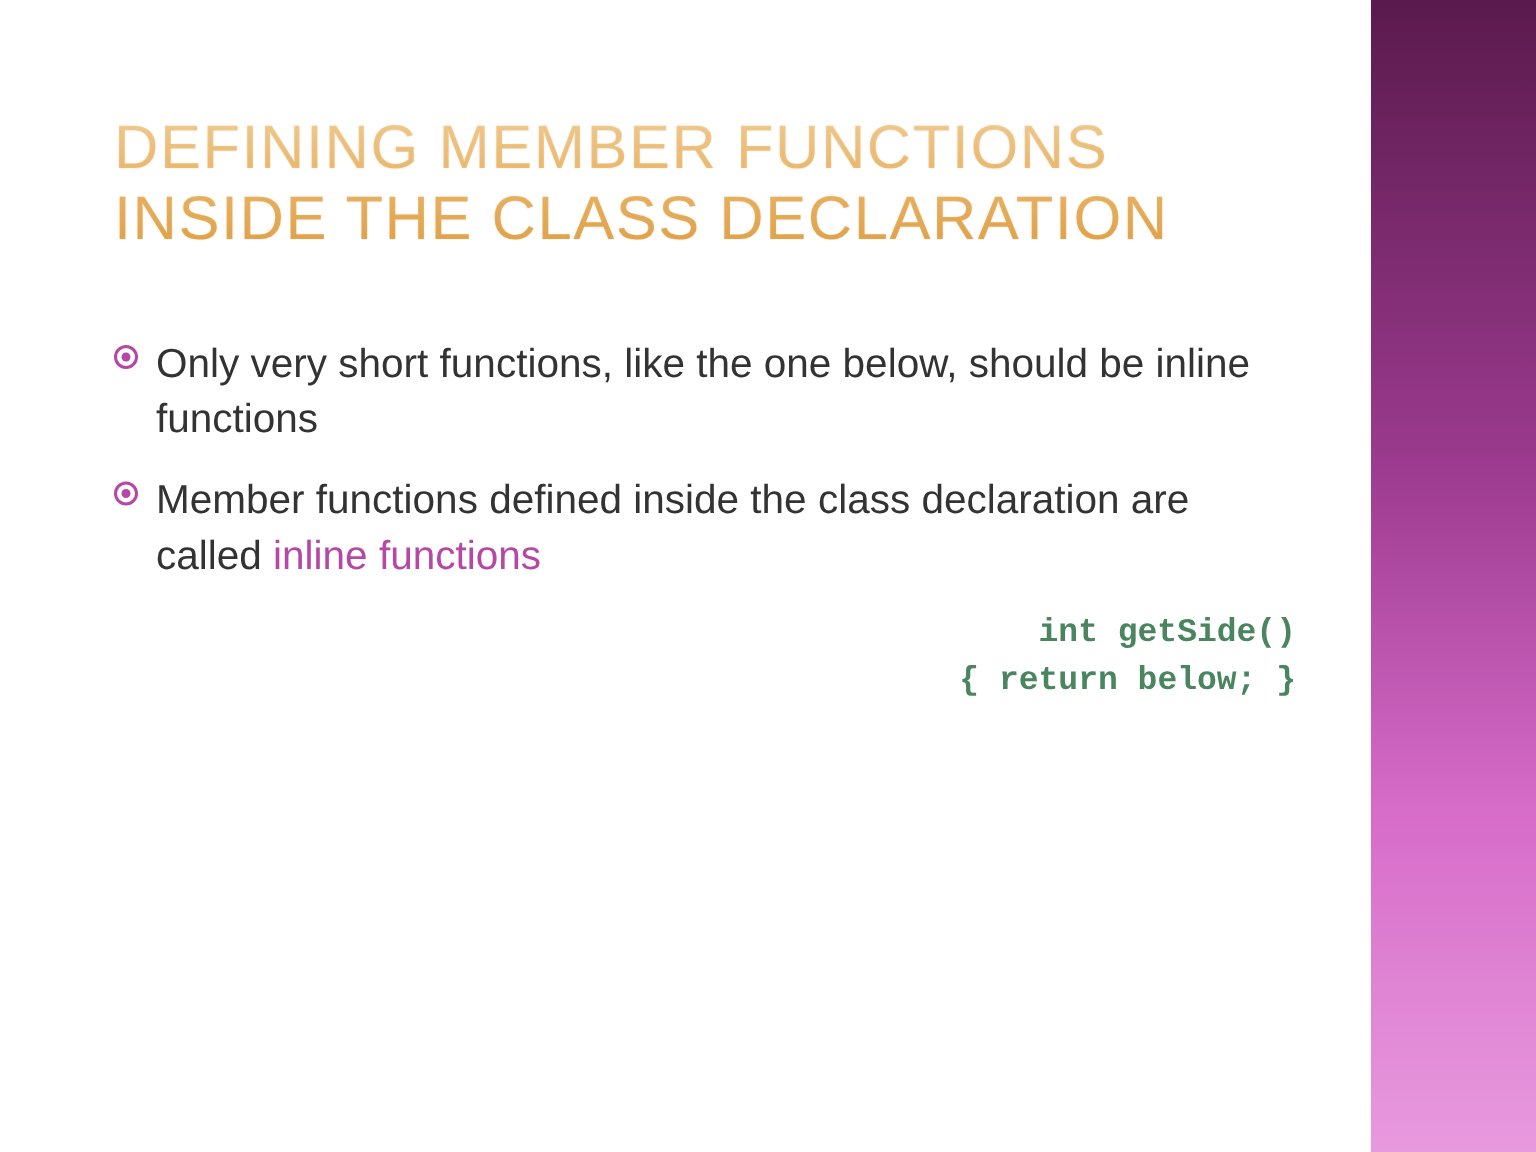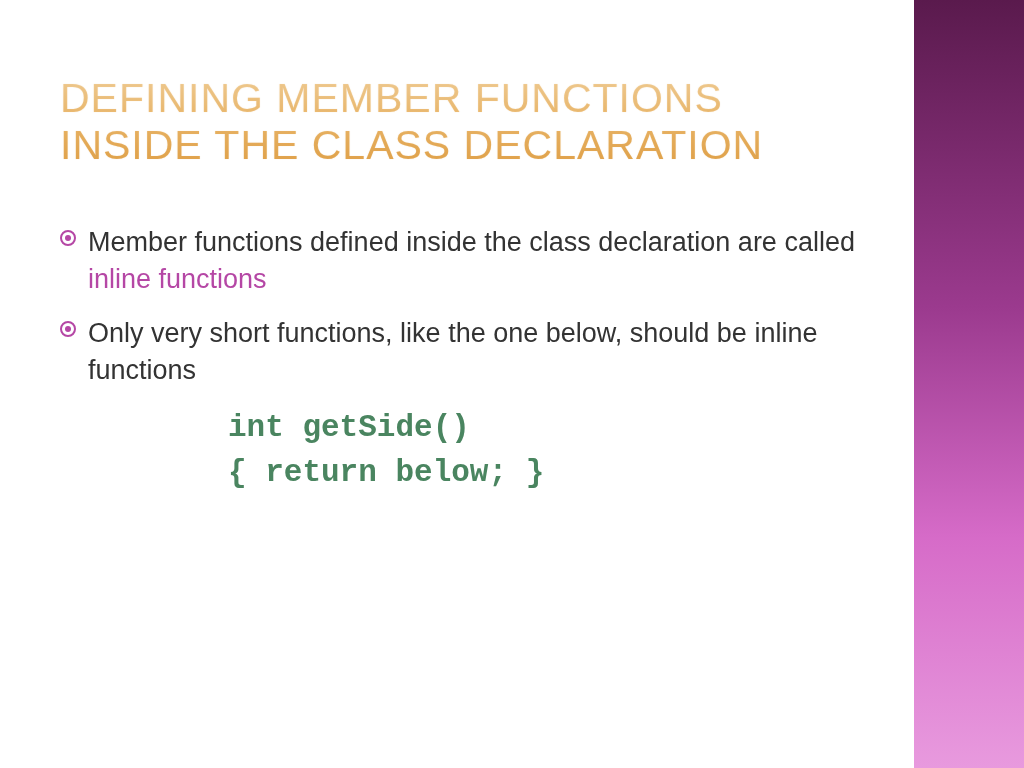--- a/index.html
+++ b/index.html
@@ -18,21 +18,21 @@
     width: 110px;
     height: 768px;
     background: linear-gradient(180deg, #5a1a4d 0%, #9b3a8e 40%, #d66bc8 70%, #e89ade 100%);
   }
   .content {
     position: absolute;
     top: 0;
     left: 0;
     width: 914px;
     height: 692px;
-    padding: 75px 50px 50px 60px;
+    padding: 75px 50px 50px 76px;
   }
   .title {
     font-size: 41px;
     font-weight: 400;
     letter-spacing: 1px;
     line-height: 1.15;
     font-family: "Trebuchet MS", sans-serif;
     background: linear-gradient(180deg, #ffe5b8 0%, #f5c478 50%, #e8a74b 100%);
     -webkit-background-clip: text;
     -webkit-text-fill-color: transparent;
@@ -71,43 +71,44 @@
     height: 6px;
     background: #b547a5;
     border-radius: 50%;
   }
   .highlight {
     color: #b547a5;
   }
   .code-block {
     font-family: "Courier New", monospace;
     font-weight: bold;
-    font-size: 31px;
+    font-size: 22px;
     color: #4a8560;
     margin-left: 168px;
     line-height: 1.45;
     margin-top: 6px;
+    text-align: right;
   }
 </style>
 </head>
 <body>
 
 <div class="sidebar"></div>
 
 <div class="content">
   <h1 class="title">DEFINING MEMBER FUNCTIONS INSIDE THE CLASS DECLARATION</h1>
 
   <ul class="bullet-list">
     <li class="bullet-item">
       <span class="bullet-marker"></span>
-      <span>Member functions defined inside the class declaration are called </span><span class="highlight">inline functions</span><span></span>
+      <span>Only very short functions, like the one below, should be inline functions</span><span class="highlight"></span><span></span>
     </li>
     <li class="bullet-item">
       <span class="bullet-marker"></span>
-      <span>Only very short functions, like the one below, should be inline functions</span><span class="highlight"></span><span></span>
+      <span>Member functions defined inside the class declaration are called </span><span class="highlight">inline functions</span><span></span>
     </li>
   </ul>
 
   <div class="code-block">
     <div>int getSide()</div>
     <div>{ return below; }</div>
   </div>
 </div>
 
 </body></html>

